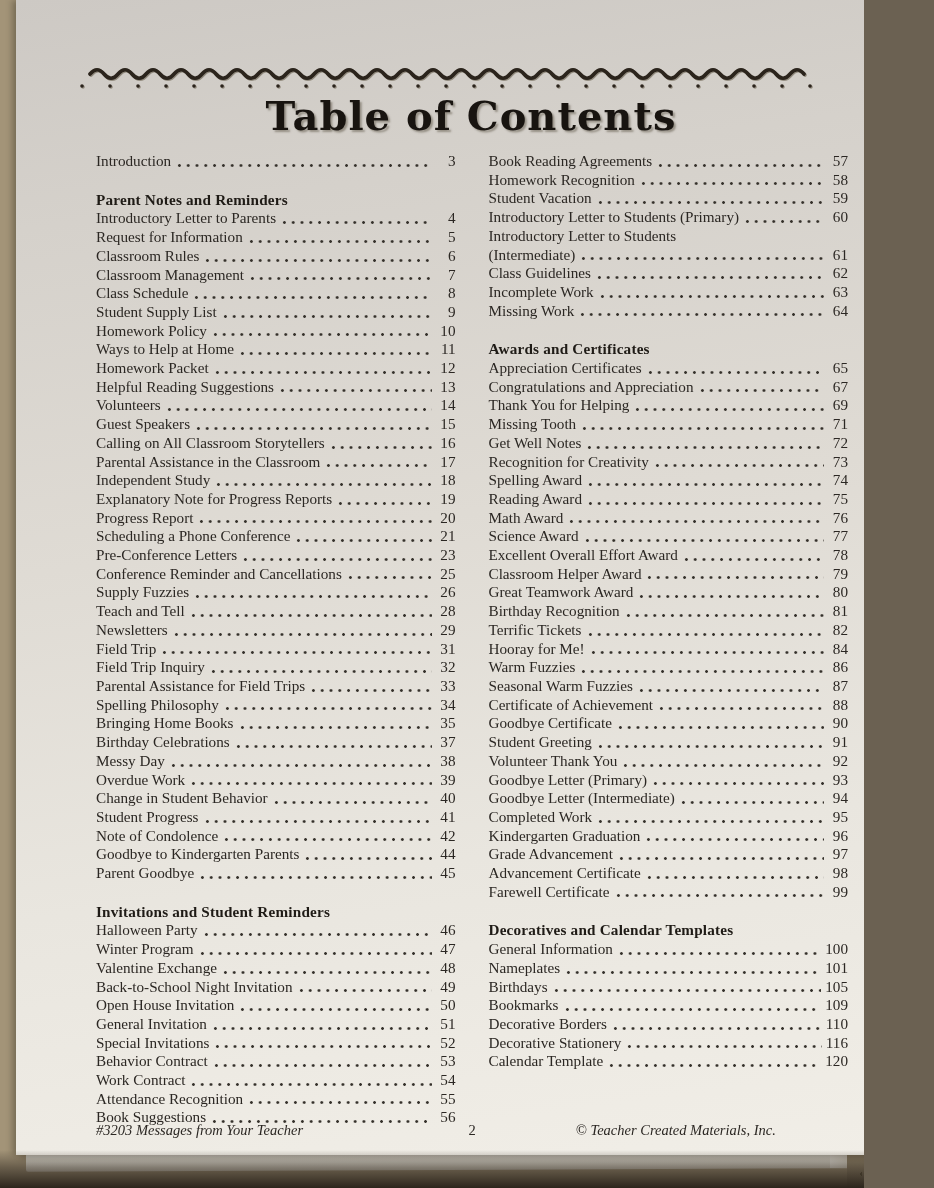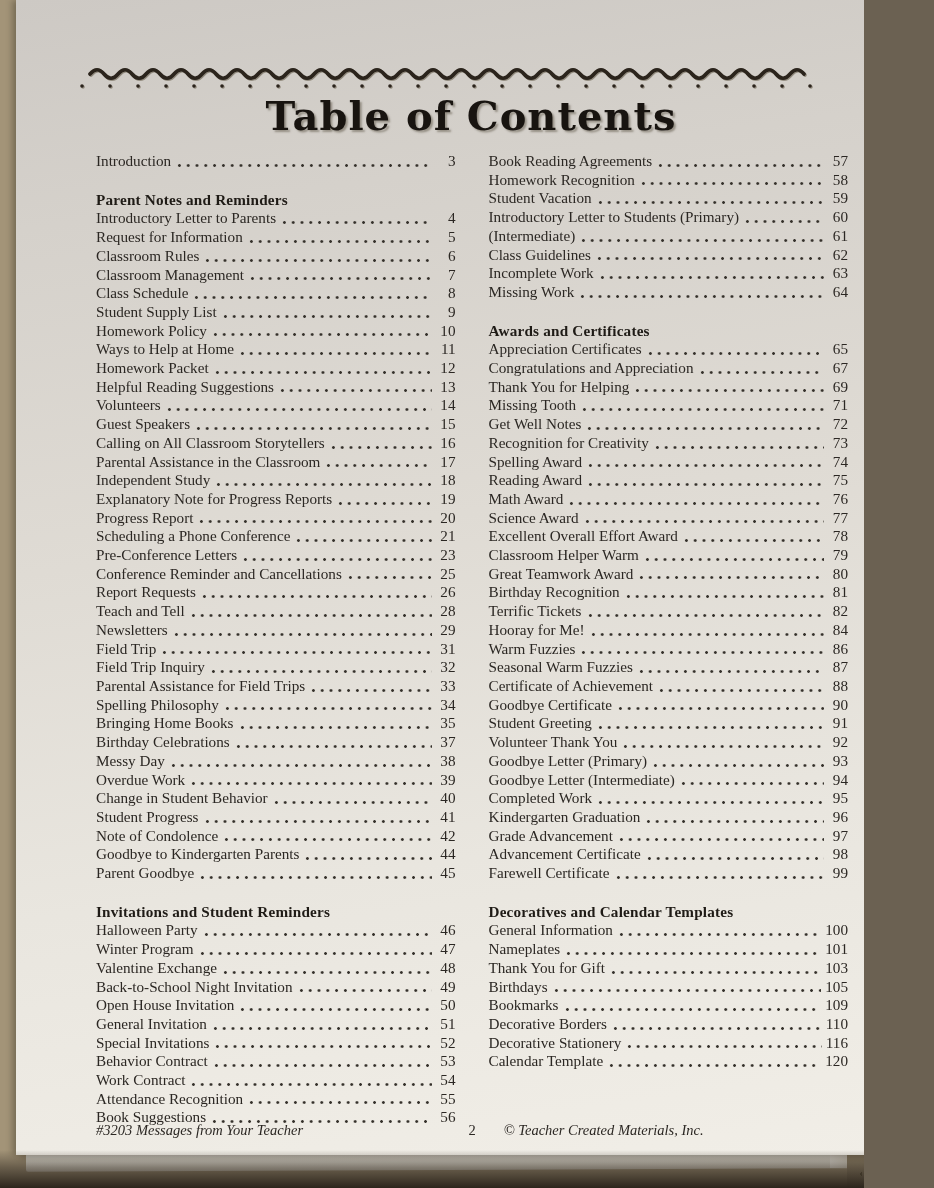--- a/index.html
+++ b/index.html
@@ -104,21 +104,21 @@
   }
   .pagenum { flex: 0 0 auto; text-align: right; min-width: 20px; }
 
   .footer {
     position: absolute; left: 80px; top: 1122px; width: 752px;
     display: flex; align-items: baseline;
     font-size: 14.5px; color: #2b2723; gap: 28px;
   }
   .footer .f-left { flex: 1; font-style: italic; text-align: left; }
   .footer .f-center { flex: 0 0 auto; text-align: center; }
-  .footer .f-right { flex: 1; font-style: italic; text-align: left; }
+  .footer .f-right { flex: 1; font-style: italic; text-align: center; }
 </style>
 </head>
 <body>
 
 <div class="scene">
 
   <div class="left-strip"></div>
   <div class="under-sheet-bottom"></div>
   <div class="under-sheet-right"></div>
   <div class="binding">
@@ -264,21 +264,21 @@
             <span class="toc-label">Pre-Conference Letters</span>
             <span class="leader"></span>
             <span class="pagenum">23</span>
           </div>
           <div class="toc-row">
             <span class="toc-label">Conference Reminder and Cancellations</span>
             <span class="leader"></span>
             <span class="pagenum">25</span>
           </div>
           <div class="toc-row">
-            <span class="toc-label">Report Requests</span>
+            <span class="toc-label">Supply Fuzzies</span>
             <span class="leader"></span>
             <span class="pagenum">26</span>
           </div>
           <div class="toc-row">
             <span class="toc-label">Teach and Tell</span>
             <span class="leader"></span>
             <span class="pagenum">28</span>
           </div>
           <div class="toc-row">
             <span class="toc-label">Newsletters</span>
@@ -423,20 +423,23 @@
           <div class="toc-row">
             <span class="toc-label">Student Vacation</span>
             <span class="leader"></span>
             <span class="pagenum">59</span>
           </div>
           <div class="toc-row">
             <span class="toc-label">Introductory Letter to Students (Primary)</span>
             <span class="leader"></span>
             <span class="pagenum">60</span>
           </div>
+          <div class="toc-text">
+            <span class="toc-label">Introductory Letter to Students</span>
+          </div>
           <div class="toc-row">
             <span class="toc-label">(Intermediate)</span>
             <span class="leader"></span>
             <span class="pagenum">61</span>
           </div>
           <div class="toc-row">
             <span class="toc-label">Class Guidelines</span>
             <span class="leader"></span>
             <span class="pagenum">62</span>
           </div>
@@ -502,21 +505,21 @@
             <span class="toc-label">Science Award</span>
             <span class="leader"></span>
             <span class="pagenum">77</span>
           </div>
           <div class="toc-row">
             <span class="toc-label">Excellent Overall Effort Award</span>
             <span class="leader"></span>
             <span class="pagenum">78</span>
           </div>
           <div class="toc-row">
-            <span class="toc-label">Classroom Helper Warm</span>
+            <span class="toc-label">Classroom Helper Award</span>
             <span class="leader"></span>
             <span class="pagenum">79</span>
           </div>
           <div class="toc-row">
             <span class="toc-label">Great Teamwork Award</span>
             <span class="leader"></span>
             <span class="pagenum">80</span>
           </div>
           <div class="toc-row">
             <span class="toc-label">Birthday Recognition</span>
@@ -603,25 +606,20 @@
           </div>
           <div class="toc-row">
             <span class="toc-label">General Information</span>
             <span class="leader"></span>
             <span class="pagenum">100</span>
           </div>
           <div class="toc-row">
             <span class="toc-label">Nameplates</span>
             <span class="leader"></span>
             <span class="pagenum">101</span>
-          </div>
-          <div class="toc-row">
-            <span class="toc-label">Thank You for Gift</span>
-            <span class="leader"></span>
-            <span class="pagenum">103</span>
           </div>
           <div class="toc-row">
             <span class="toc-label">Birthdays</span>
             <span class="leader"></span>
             <span class="pagenum">105</span>
           </div>
           <div class="toc-row">
             <span class="toc-label">Bookmarks</span>
             <span class="leader"></span>
             <span class="pagenum">109</span>

